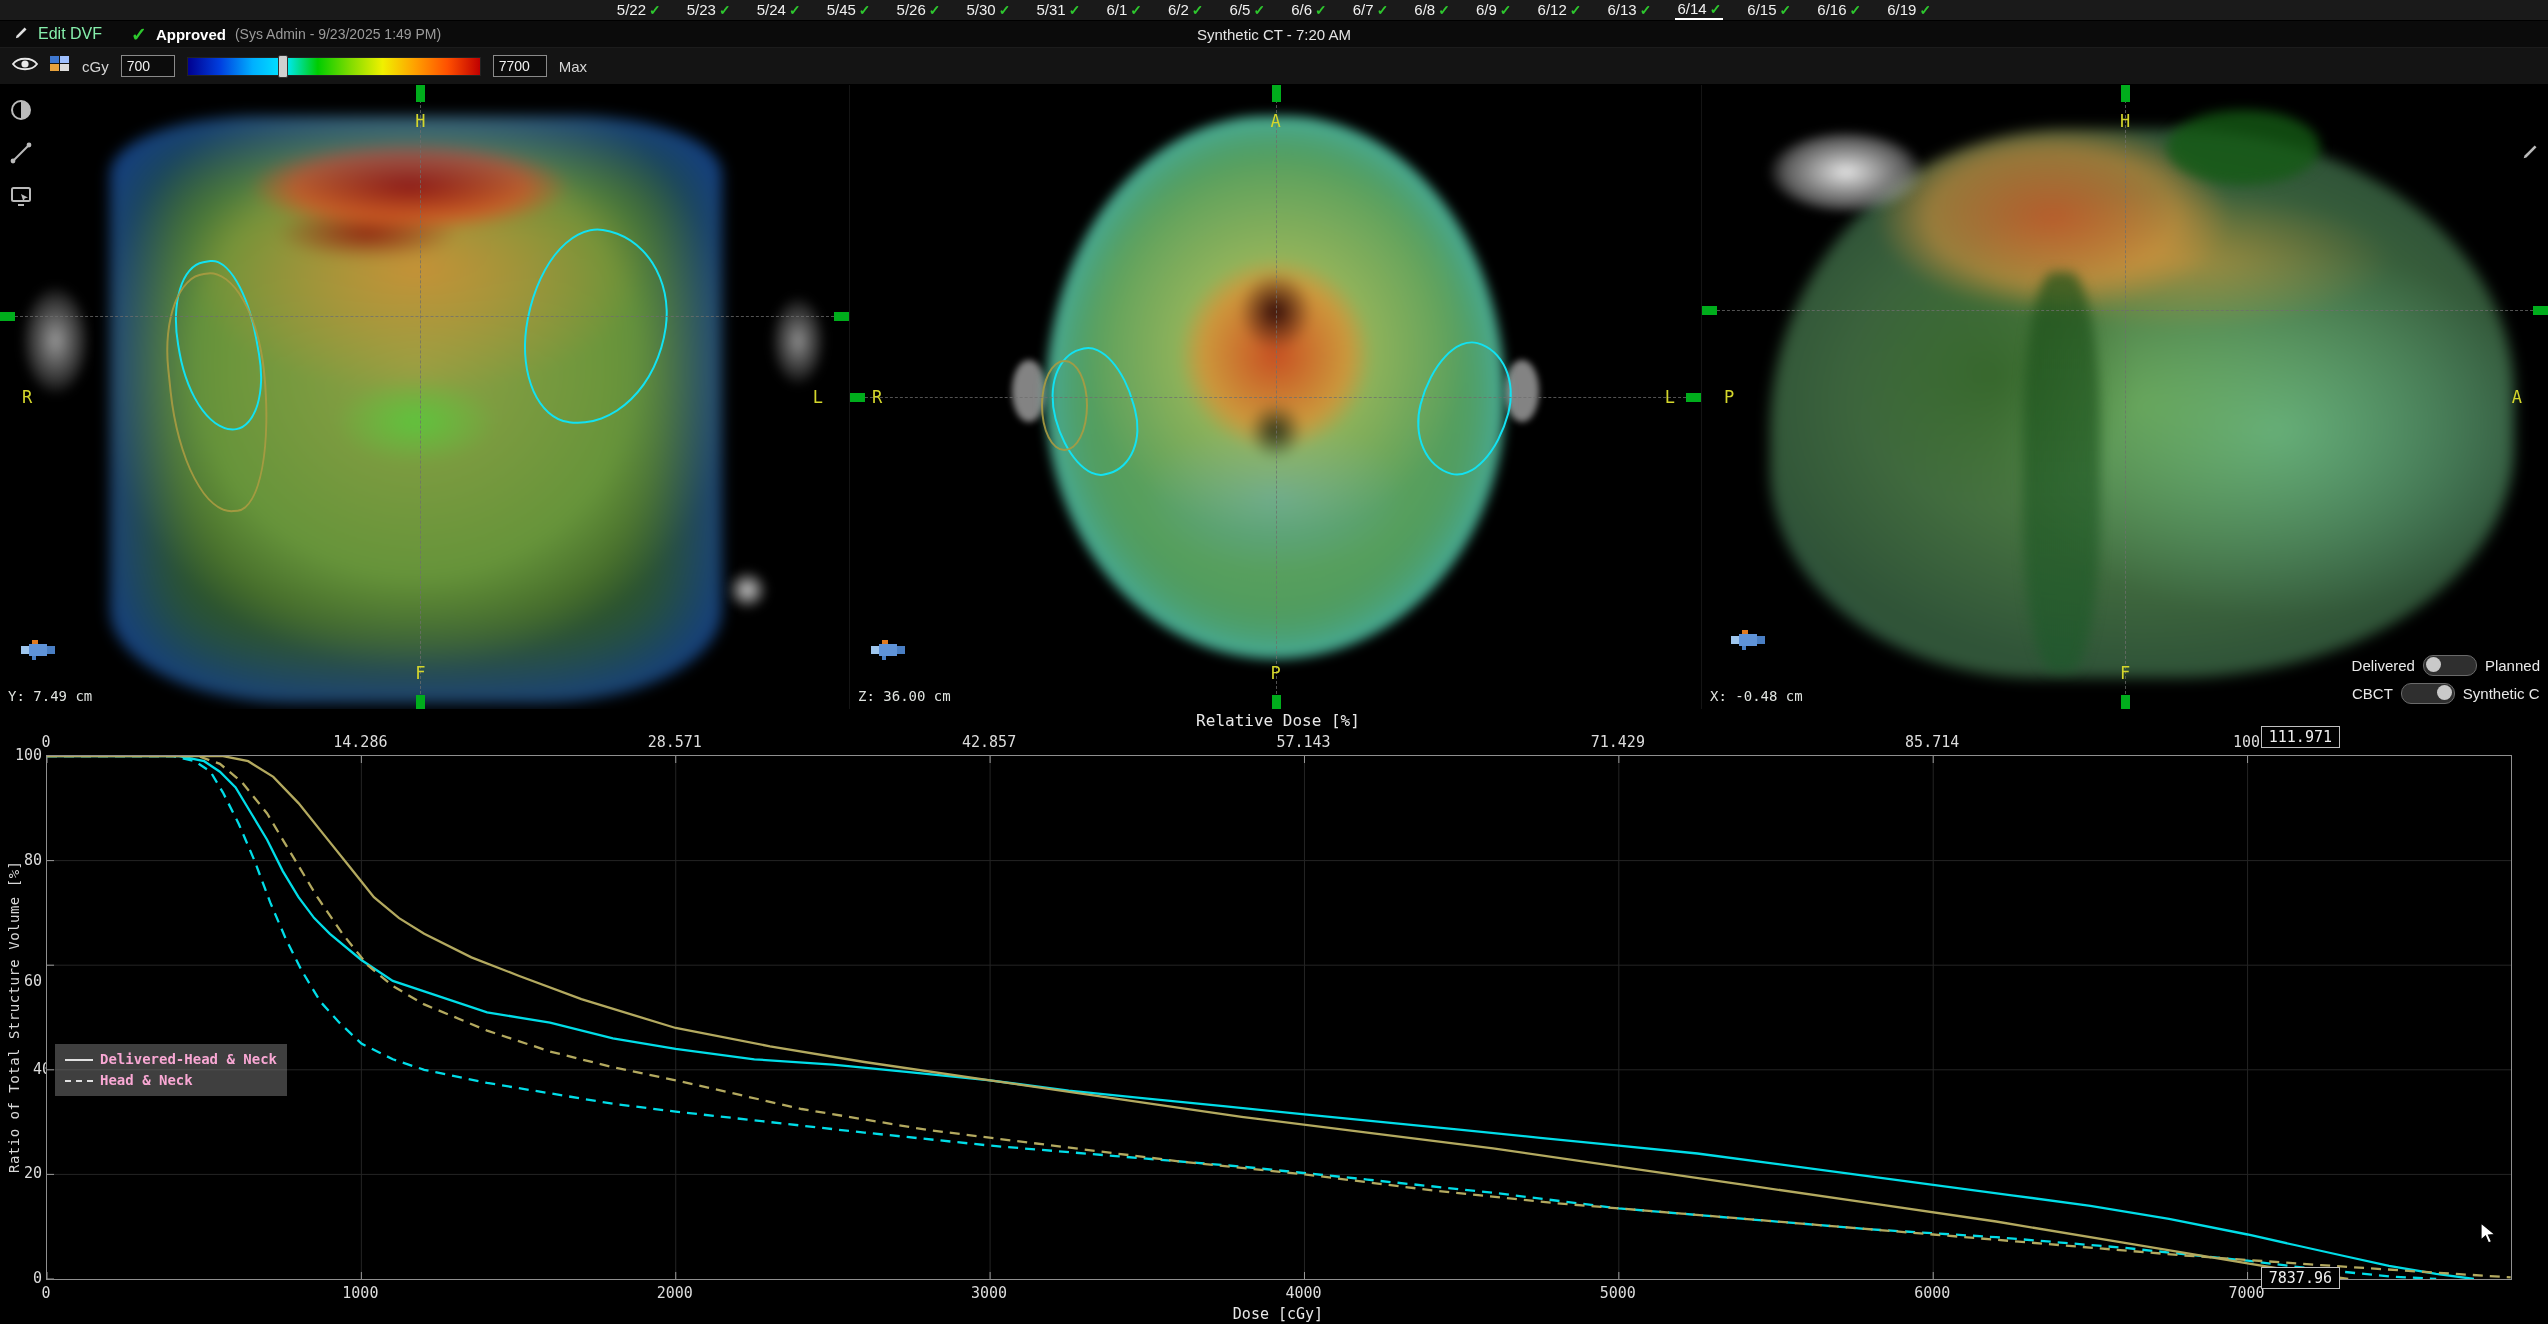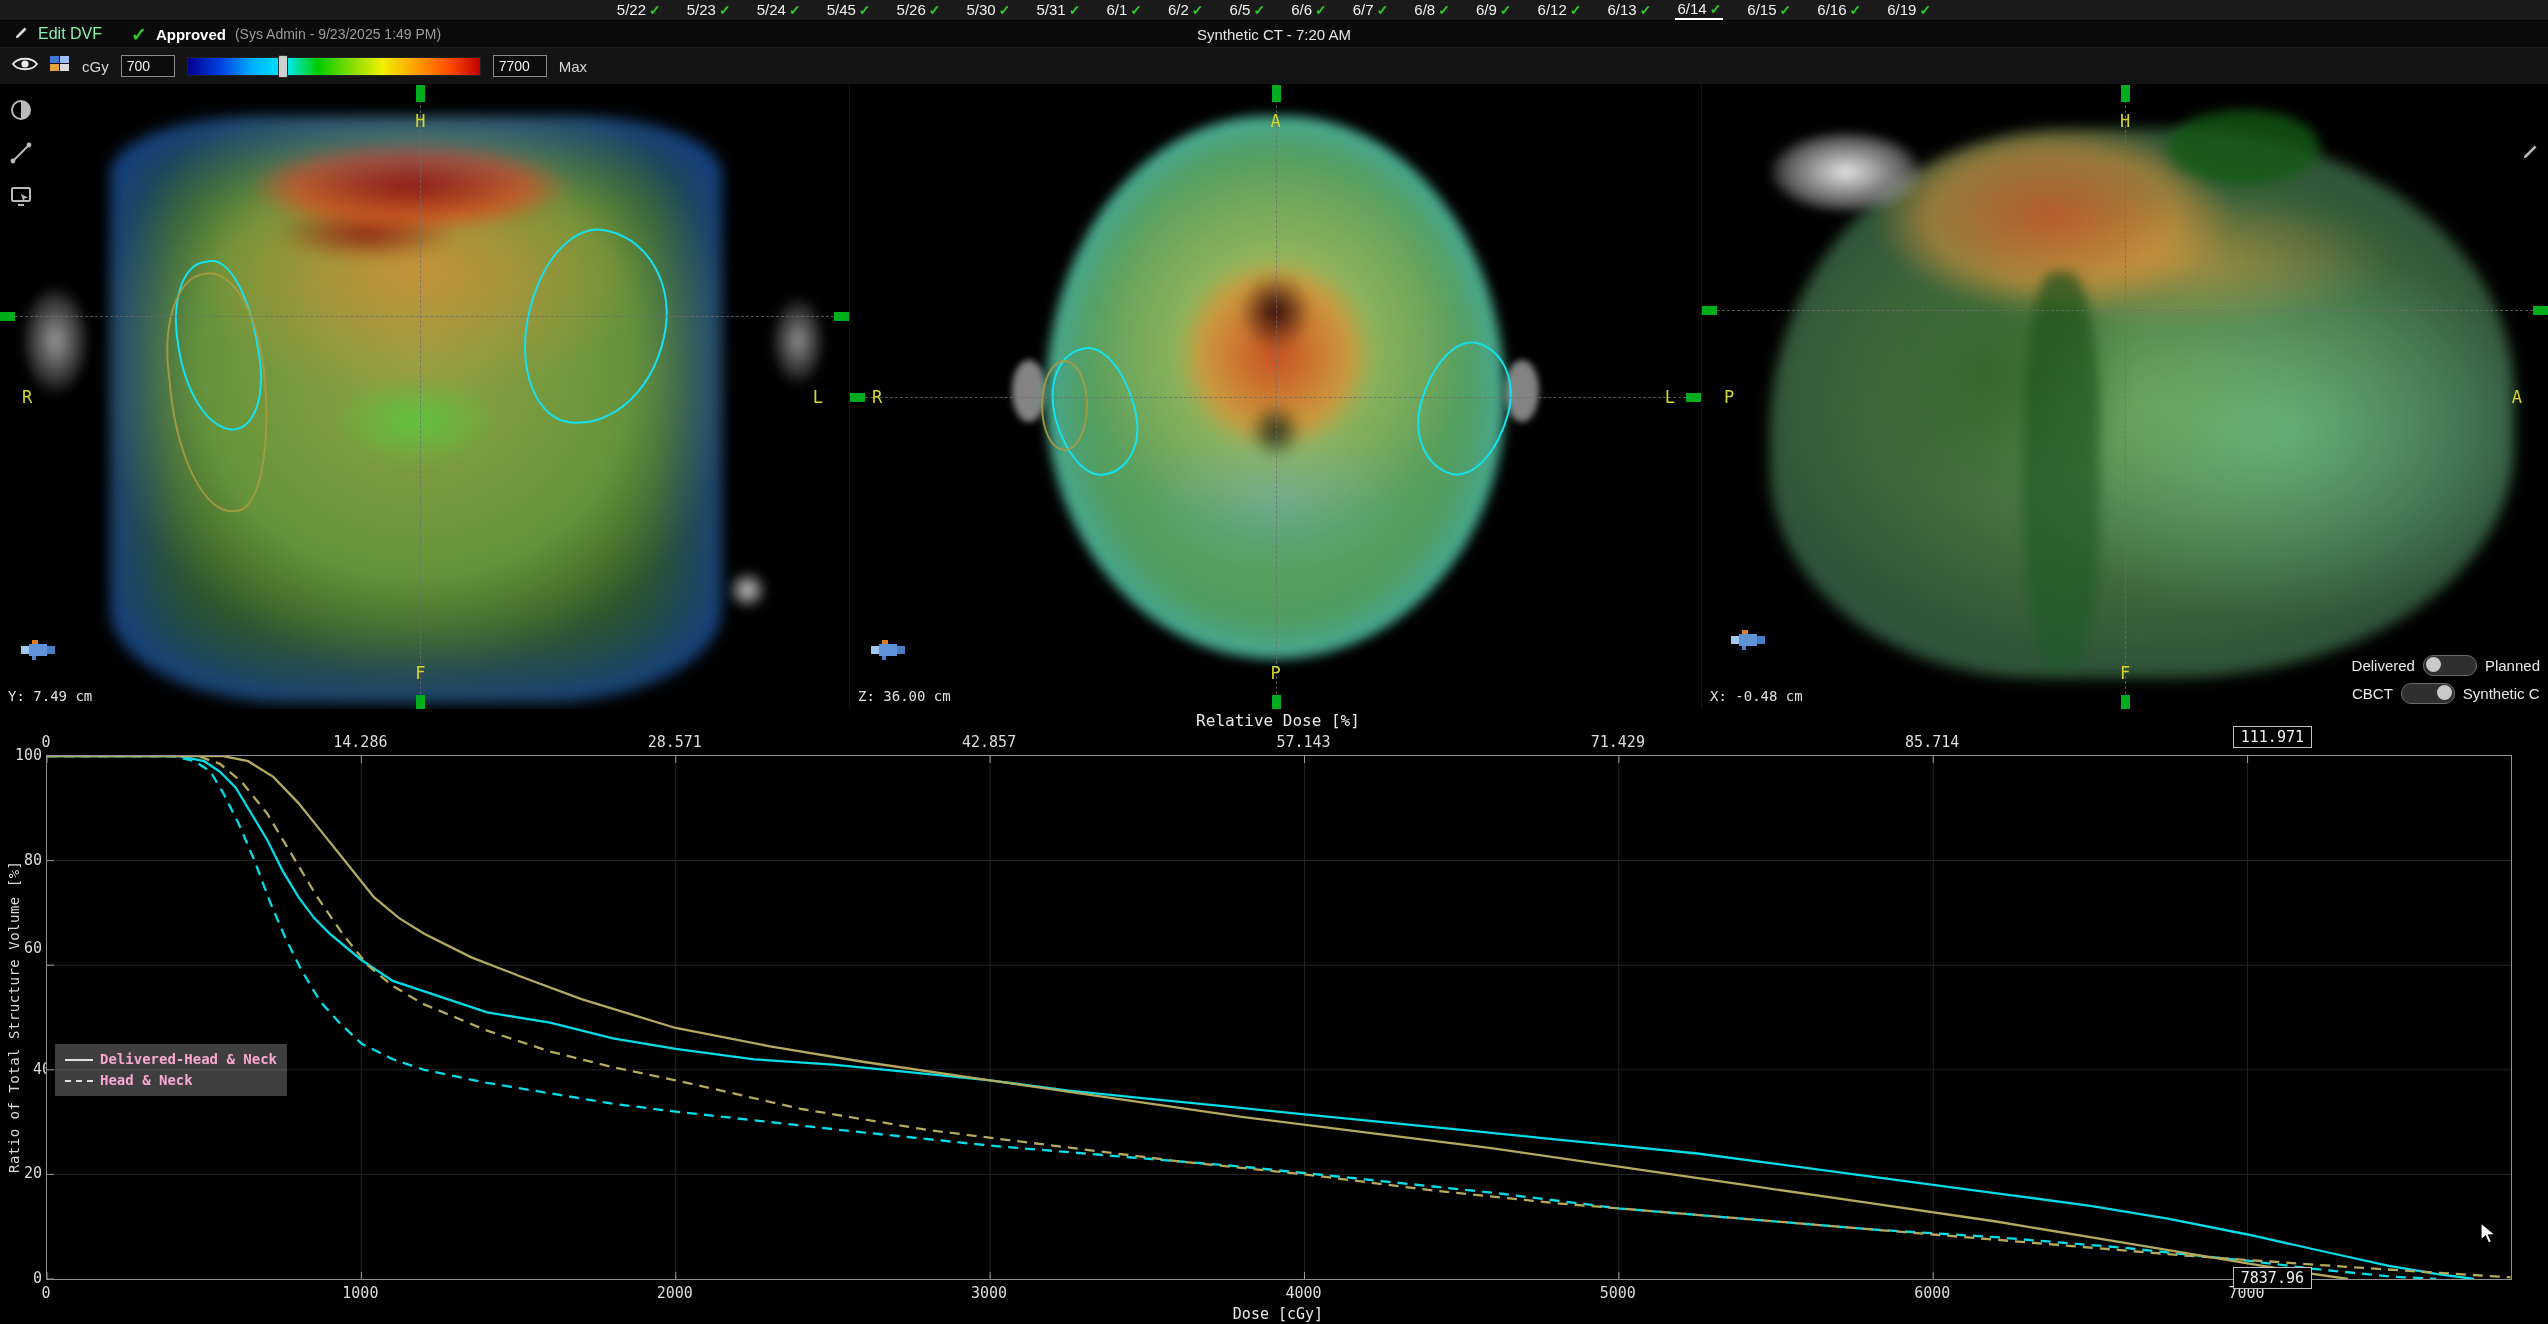--- a/index.html
+++ b/index.html
@@ -115,21 +115,21 @@
   .toggles{position:absolute;right:8px;bottom:5px;display:flex;flex-direction:column;gap:7px;
     align-items:center;font-size:15px;color:#e8e8e8;z-index:7;}
   .trow{display:flex;align-items:center;gap:8px;}
   .switch{width:52px;height:19px;border-radius:10px;background:#2f2f2f;border:1px solid #6a6a6a;
     position:relative;cursor:pointer;}
   .knob{width:15px;height:15px;border-radius:50%;background:#c9c9c9;position:absolute;top:1px;}
   .kleft{left:2px;} .kright{right:2px;}
 
   
   .dvh{position:absolute;top:709px;left:0;width:2342px;height:615px;background:#000;color:#e0e0e0;
-    font-family:"DejaVu Sans Mono",monospace;}
+    font-family:"DejaVu Sans Mono",monospace;padding-left:28px;}
   .reldose{position:absolute;left:46px;width:2464px;top:2px;text-align:center;font-size:16px;color:#e8e8e8;}
   #top-ticks{position:absolute;left:46px;width:2464px;top:24px;height:18px;}
   #bottom-ticks{position:absolute;left:46px;width:2464px;top:575px;height:18px;}
   .tkx{position:absolute;transform:translateX(-50%);font-size:15px;color:#dcdcdc;white-space:nowrap;}
   .tky{position:absolute;left:0;width:42px;text-align:right;font-size:15px;color:#dcdcdc;}
   .axis-box{position:absolute;right:30px;border:1px solid #c0c0c0;background:#000;
     padding:1px 7px;font-size:15px;color:#f0f0f0;}
   .box-top{top:17px;} .box-bottom{top:558px;}
   .ylab{position:absolute;left:6px;top:46px;height:523px;writing-mode:vertical-rl;transform:rotate(180deg);
     text-align:center;font-size:14px;color:#d8d8d8;letter-spacing:.5px;}
@@ -430,21 +430,21 @@
         <div class="tkx" style="left: 76.5502%;">85.714</div>
         <div class="tkx" style="left: 89.3088%;">100</div>
       </div>
     <div class="axis-box box-top">111.971</div>
 
     <div class="ylab">Ratio of Total Structure Volume [%]</div>
     <div id="y-ticks">
         <div class="tky" style="top: 560px;">0</div>
         <div class="tky" style="top: 455.4px;">20</div>
         <div class="tky" style="top: 350.8px; margin-left: 9px;">40</div>
-        <div class="tky" style="top: 230px;">60</div>
+        <div class="tky" style="top: 263px;">60</div>
         <div class="tky" style="top: 141.6px;">80</div>
         <div class="tky" style="top: 37px;">100</div>
       </div>
 
     <div id="dvh-plot">
       <svg id="dvh-svg" viewBox="0 0 2464 523" preserveAspectRatio="none">
           <line x1="314.36751399598876" y1="0" x2="314.36751399598876" y2="523" stroke="#242424" stroke-width="1"></line>
           <line x1="628.7350279919775" y1="0" x2="628.7350279919775" y2="523" stroke="#242424" stroke-width="1"></line>
           <line x1="943.1025419879662" y1="0" x2="943.1025419879662" y2="523" stroke="#242424" stroke-width="1"></line>
           <line x1="1257.470055983955" y1="0" x2="1257.470055983955" y2="523" stroke="#242424" stroke-width="1"></line>

